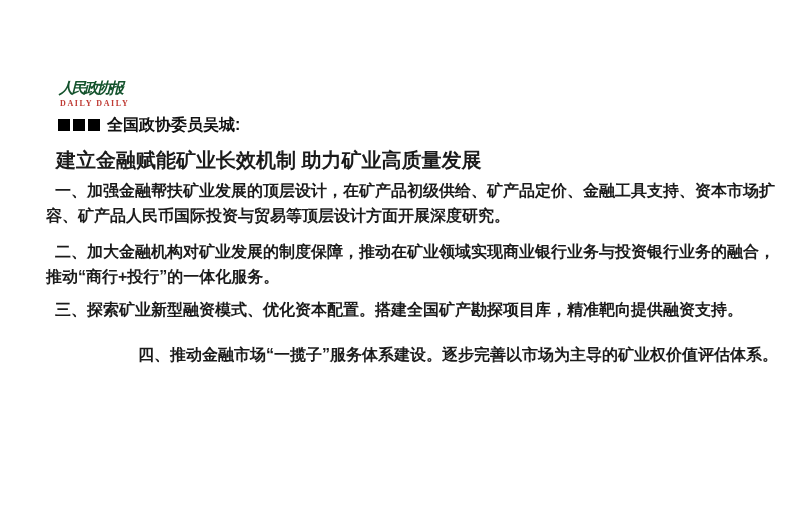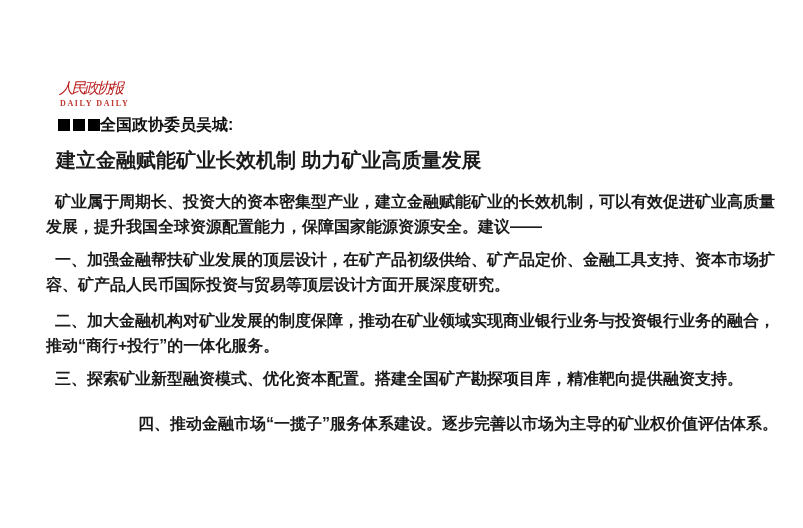--- a/index.html
+++ b/index.html
@@ -10,24 +10,24 @@
     position: relative;
     overflow: hidden;
     color: #1b1b1b;
   }
   .page { position: absolute; inset: 0; background: #ffffff; }
   .content { position: absolute; left: 46px; top: 79px; width: 732px; }
 
   
   .logo-cn {
     margin-left: 13px;
-    color: #b91c1c;
+    color: #14532d;
     font-family: "DejaVu Serif", serif;
     font-style: italic;
-    font-weight: normal;
+    font-weight: bold;
     font-size: 15px;
     line-height: 19px;
     letter-spacing: -2.5px;
   }
   .logo-en {
     margin-left: 14px;
     margin-top: 1px;
     color: #bf3a33;
     font-family: "Liberation Serif", serif;
     font-weight: bold;
@@ -35,20 +35,21 @@
     line-height: 10px;
     letter-spacing: 1.6px;
   }
 
   
   .byline {
     margin-left: 12px;
     margin-top: 6px;
     display: flex;
     align-items: center;
+    gap: 7px;
     font-size: 16px;
     font-weight: bold;
     line-height: 20px;
     color: #111111;
   }
   .squares { display: inline-flex; gap: 3px; }
   .squares i { width: 12px; height: 12px; background: #000000; display: inline-block; }
 
   
   .title {
@@ -90,22 +91,20 @@
       <span class="squares">
         <i></i>
           <i></i>
           <i></i>
       </span>
       <span class="byline-label">全国政协委员吴城:</span>
     </div>
 
     <h1 class="title">建立金融赋能矿业长效机制 助力矿业高质量发展</h1>
 
-    <p class="para p1">矿业属于周期长、投资大的资本密集型产业，建立金融赋能矿业的长效机制，可以有效促进矿业高质量
-发展，提升我国全球资源配置能力，保障国家能源资源安全。建议——</p>
 
     <p class="para p2">一、加强金融帮扶矿业发展的顶层设计，在矿产品初级供给、矿产品定价、金融工具支持、资本市场扩
 容、矿产品人民币国际投资与贸易等顶层设计方面开展深度研究。</p>
 
     <p class="para p3">二、加大金融机构对矿业发展的制度保障，推动在矿业领域实现商业银行业务与投资银行业务的融合，
 推动“商行+投行”的一体化服务。</p>
 
     <p class="para p4">三、探索矿业新型融资模式、优化资本配置。搭建全国矿产勘探项目库，精准靶向提供融资支持。</p>
 
     <p class="para p5">四、推动金融市场“一揽子”服务体系建设。逐步完善以市场为主导的矿业权价值评估体系。</p>

